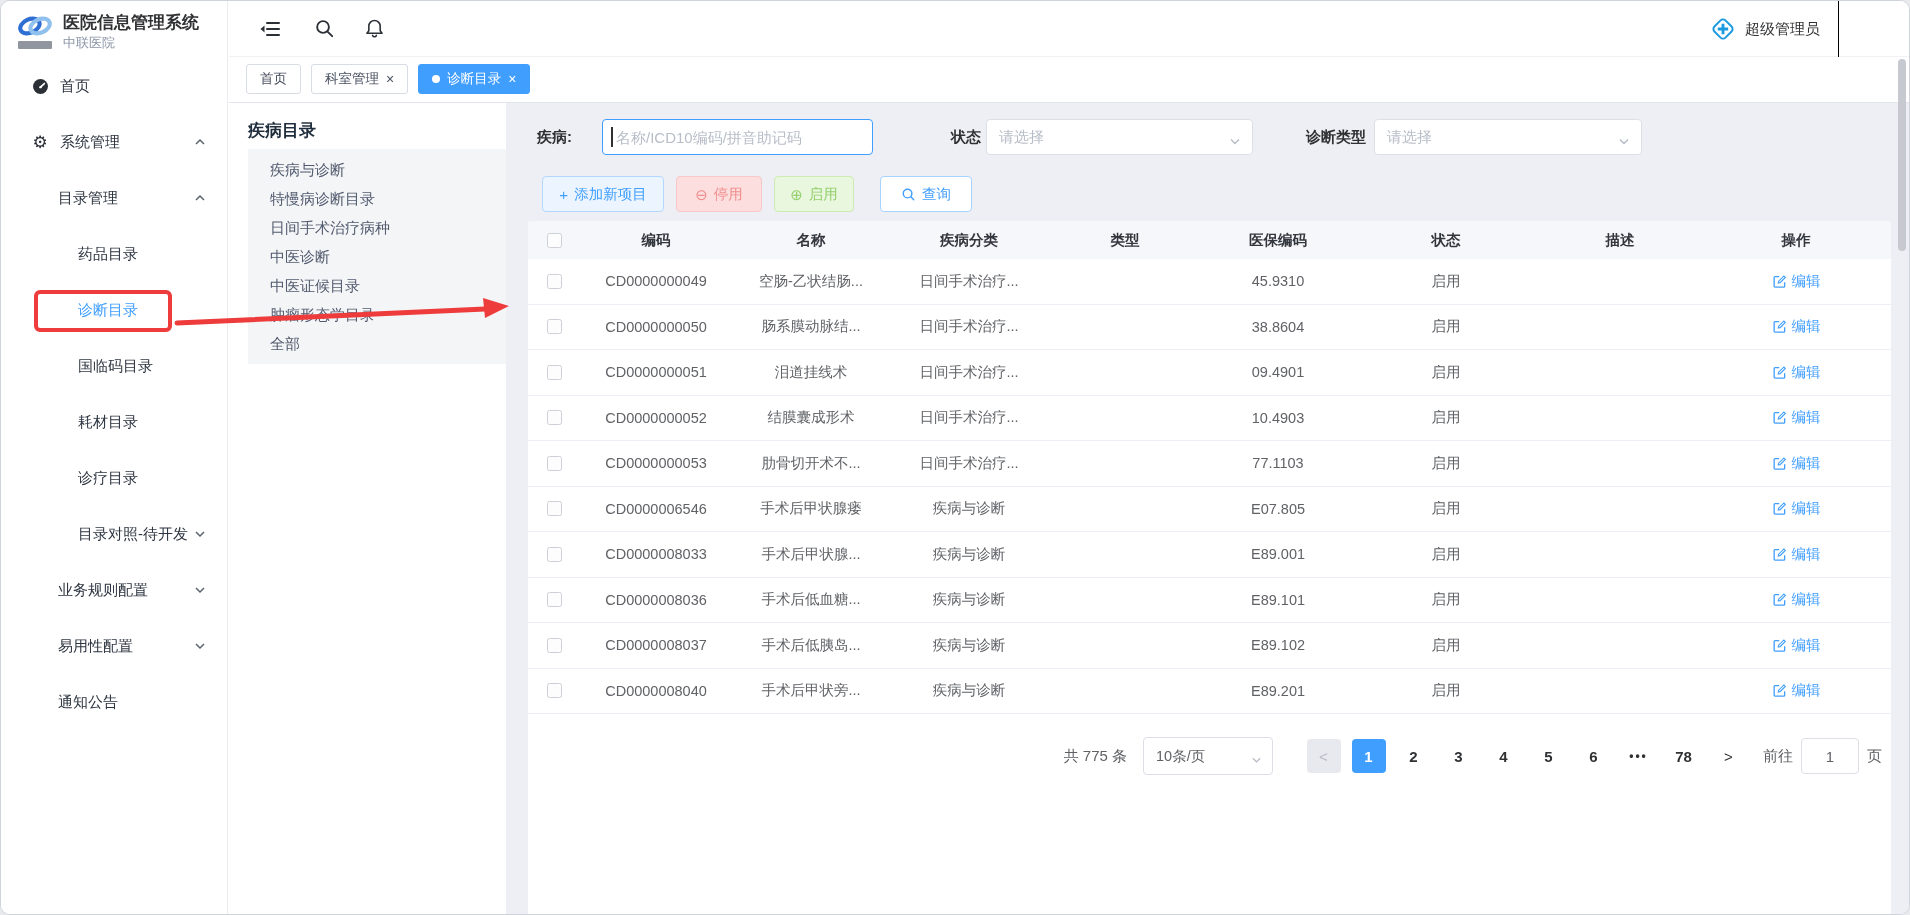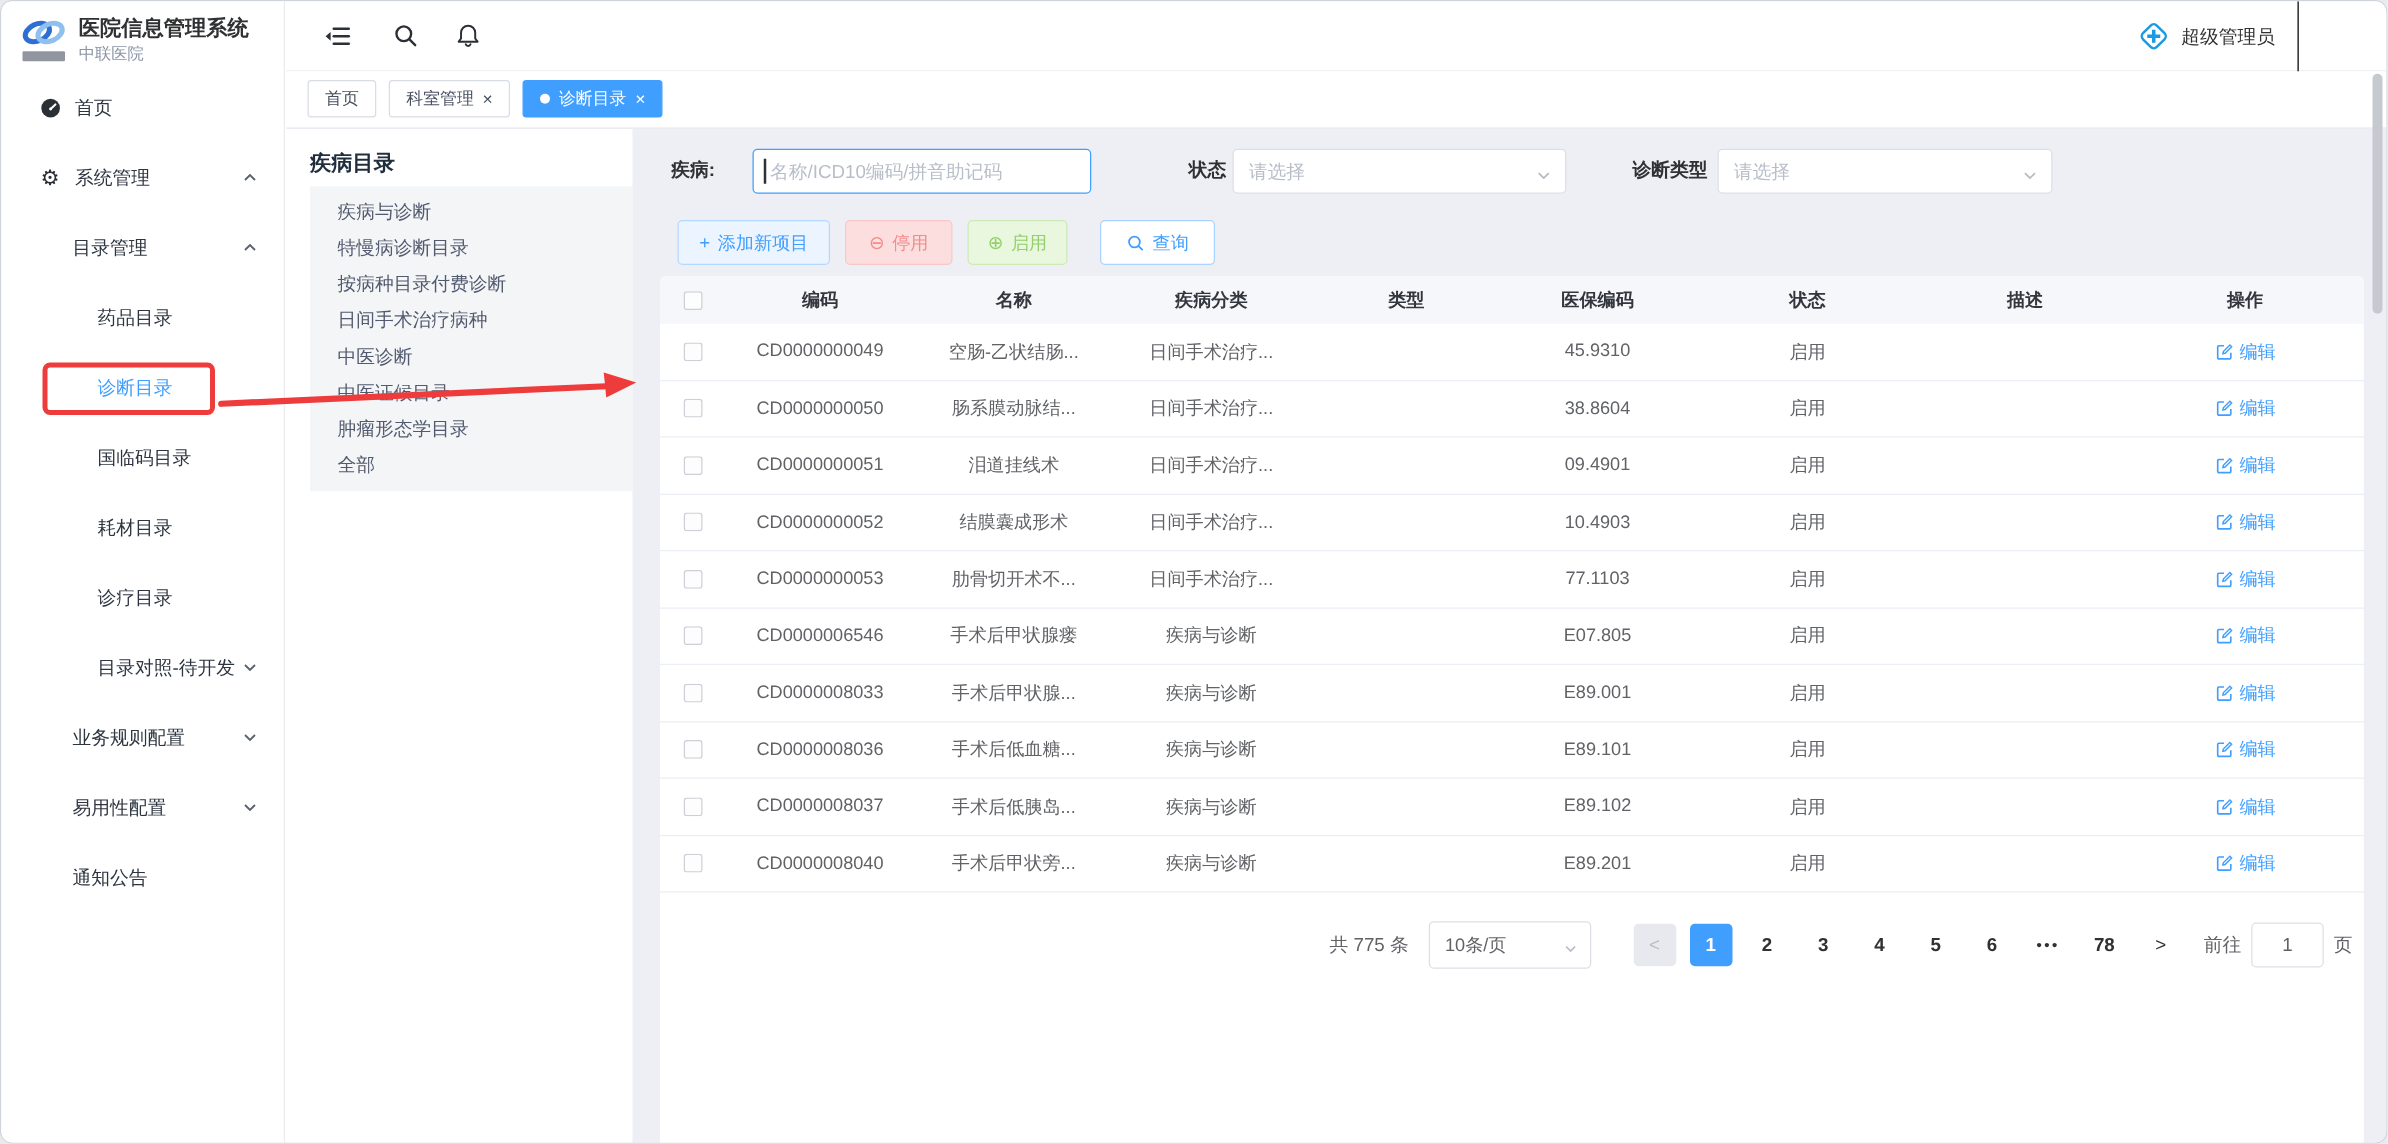--- a/index.html
+++ b/index.html
@@ -235,21 +235,20 @@
         <span class="tab-x">×</span>
       </div>
     </div>
   </div>
 
   <div class="mid-panel">
     <div class="mp-title">疾病目录</div>
     <div class="mp-list">
       <div class="mp-item">疾病与诊断</div>
       <div class="mp-item">特慢病诊断目录</div>
-      <div class="mp-item">按病种目录付费诊断</div>
       <div class="mp-item">日间手术治疗病种</div>
       <div class="mp-item">中医诊断</div>
       <div class="mp-item">中医证候目录</div>
       <div class="mp-item">肿瘤形态学目录</div>
       <div class="mp-item">全部</div>
     </div>
   </div>
 
   <div class="content">
     <div class="f-label" style="left:31px;">疾病:</div>

